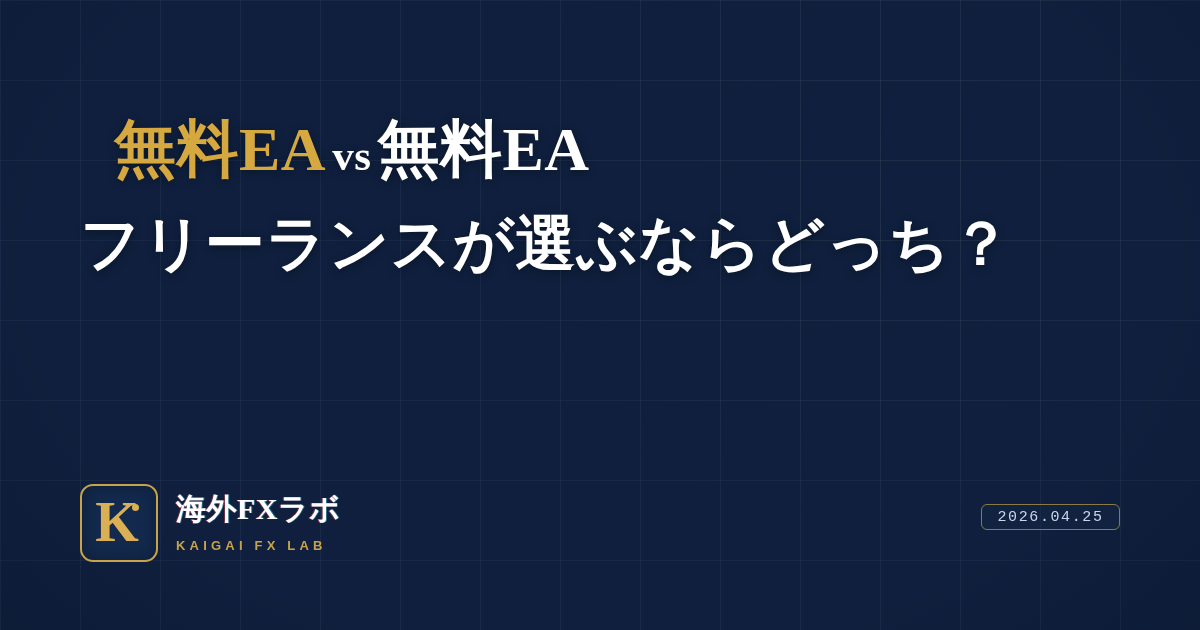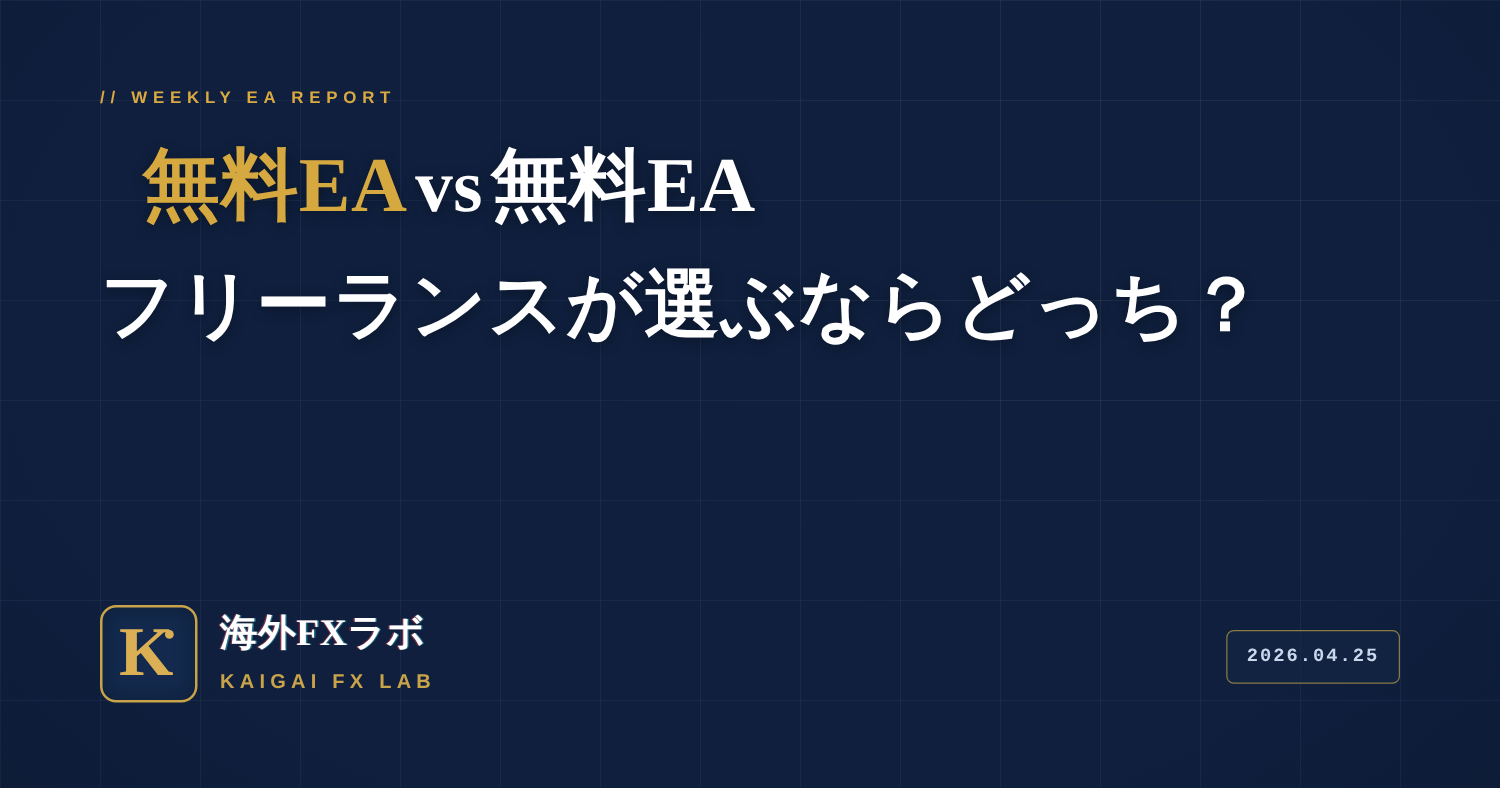--- a/index.html
+++ b/index.html
@@ -109,21 +109,21 @@
     text-shadow: 0 2px 10px rgba(0,0,0,0.35);
     margin-top: 34px;
   }
 
   .accent-gold {
     color: #d6a940;
     margin-left: 34px;
   }
 
   .vs-word {
-    font-size: 60px;
+    font-size: 43px;
     padding: 0 6px;
   }
 
   
   .logo-lockup {
     position: absolute;
     left: 80px;
     top: 484px;
     display: flex;
     align-items: center;
@@ -177,58 +177,56 @@
     font-weight: 700;
     font-size: 30px;
     color: #ffffff;
     letter-spacing: 0.5px;
     line-height: 1.05;
     text-shadow: -1.1px 0 rgba(255,70,90,0.42), 1.1px 0 rgba(60,225,240,0.42);
     white-space: nowrap;
   }
 
   .logo-sub {
-    font-size: 16px;
+    font-size: 13px;
     font-weight: 700;
     letter-spacing: 4.2px;
     color: #c9a349;
     line-height: 1.1;
     white-space: nowrap;
   }
 
   
   .date-badge {
     position: absolute;
     left: 981px;
     top: 504px;
     width: 139px;
-    height: 43px;
+    height: 26px;
     border: 1px solid #8a7a46;
     border-radius: 6px;
     background: rgba(20,38,68,0.62);
     display: flex;
     align-items: center;
     justify-content: center;
     font-family: "Liberation Mono", "DejaVu Sans Mono", monospace;
     font-size: 15px;
     letter-spacing: 1.6px;
     color: #c9d7ec;
-    font-weight: bold;
   }
 </style>
 </head>
 <body>
 
 <div class="canvas">
 
   <div class="grid"></div>
   <div class="grid-warm"></div>
   <div class="vignette"></div>
 
-  <div class="kicker">// WEEKLY EA REPORT</div>
 
   <div class="headline">
     <div class="hl-line hl-line-1">
       <span class="accent-gold">無料EA</span><span class="vs-word">vs</span><span>無料EA</span>
     </div>
     <div class="hl-line hl-line-2">フリーランスが選ぶならどっち？</div>
   </div>
 
   <div class="logo-lockup">
     <div class="logo-mark">

